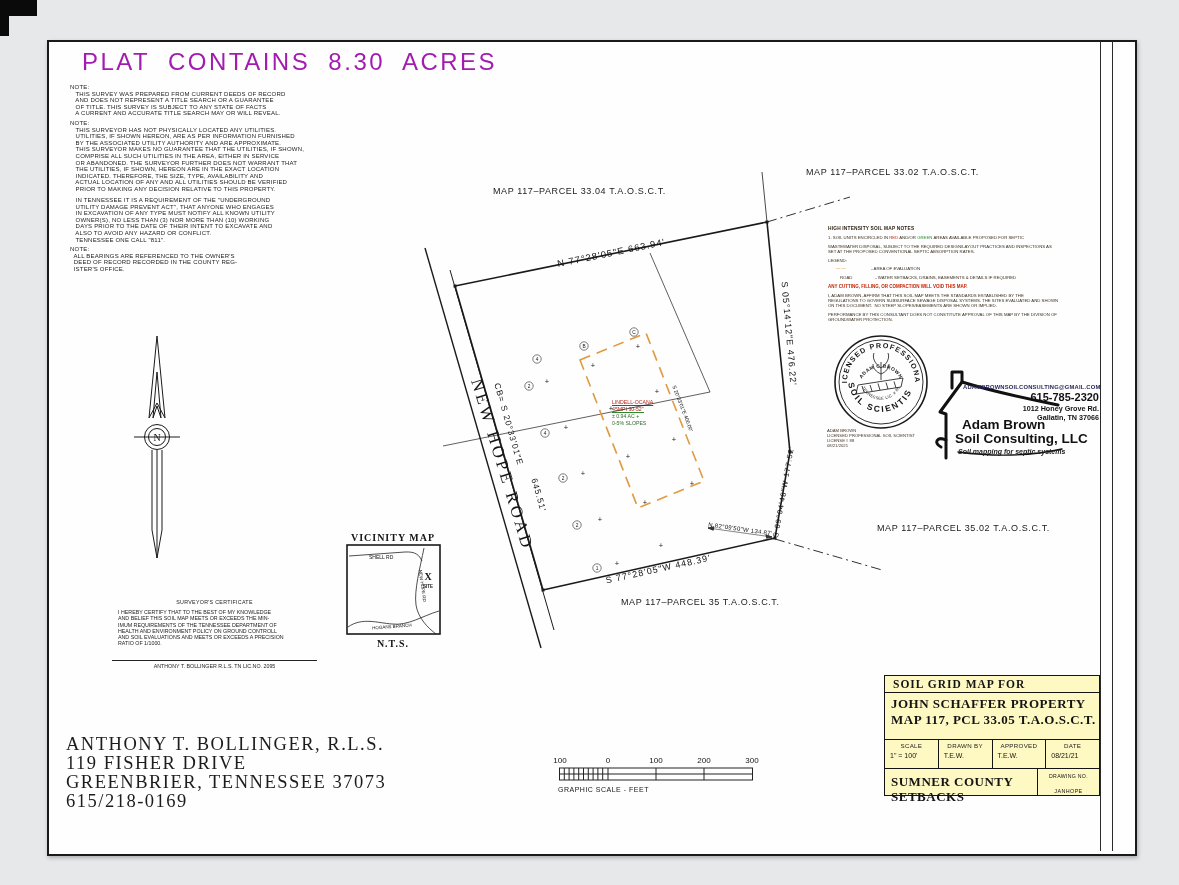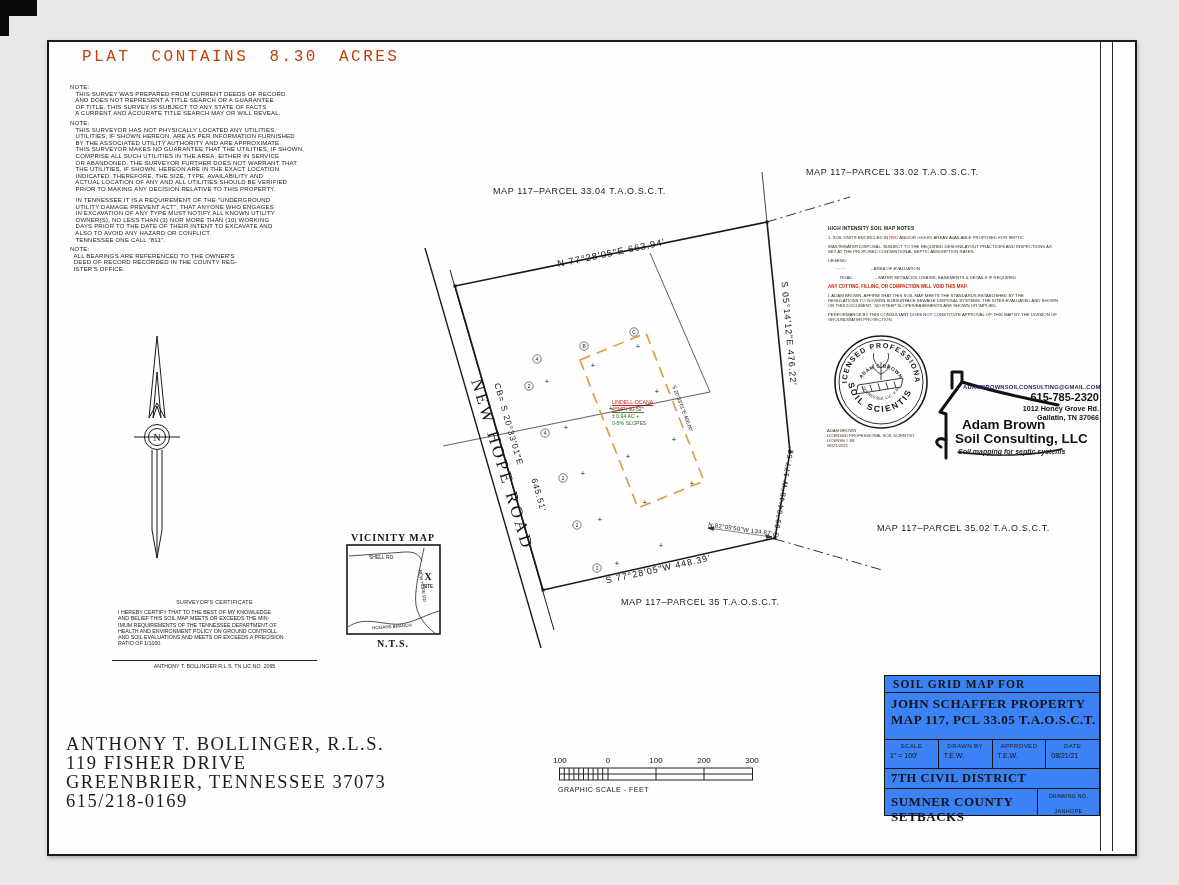--- a/index.html
+++ b/index.html
@@ -5,22 +5,22 @@
   html,body{margin:0;padding:0;}
   body{width:1179px;height:885px;background:#e6e8ea;position:relative;overflow:hidden;
        font-family:"Liberation Sans",sans-serif;color:#111;}
   .abs{position:absolute;}
   #sheet{left:47px;top:40px;width:1086px;height:812px;background:#fefefe;
          border:2px solid #1a1a1a;box-shadow:1px 2px 4px rgba(0,0,0,.25);}
   .corner-mark{background:#0a0a0a;}
   .vline{width:1px;background:#2a2a2a;}
   svg{position:absolute;left:0;top:0;pointer-events:none;}
   
-  #plat-title{left:82px;top:48px;font-family:Liberation Mono, monospace;font-size:16px;
-              letter-spacing:2.5px;word-spacing:9px;color:#c2410c;}
+  #plat-title{left:82px;top:48px;font-family:Liberation Sans, sans-serif;font-size:24px;
+              letter-spacing:2.5px;word-spacing:9px;color:#a21caf;}
   .notes{left:70px;width:300px;font-size:6px;line-height:6.6px;letter-spacing:.2px;
          white-space:pre;color:#222;}
   #cert{left:112px;top:599px;width:205px;font-size:5.3px;line-height:6.2px;color:#222;}
   #cert .t{text-align:center;margin-bottom:4px;letter-spacing:.3px;}
   #cert .b{white-space:pre;margin-left:6px;}
   #cert .sig{border-top:1px solid #222;margin-top:14px;padding-top:2px;text-align:center;}
   #addr{left:66px;top:735px;font-family:"Liberation Serif",serif;font-size:18.5px;
         line-height:19px;letter-spacing:1.5px;color:#1c1c1c;white-space:pre;}
   .adjoiner{font-size:9px;letter-spacing:.6px;color:#1a1a1a;white-space:nowrap;}
   #soil-label{left:612px;top:399px;font-size:5.2px;line-height:7px;white-space:nowrap;}
@@ -42,21 +42,21 @@
   .logo-t{position:absolute;font-weight:bold;color:#111;white-space:nowrap;}
   #logo-email{left:963px;top:384px;font-size:5.8px;color:#27275c;letter-spacing:.2px;}
   #logo-phone{right:80px;top:391px;font-size:11px;text-align:right;}
   #logo-a1{right:80px;top:404px;font-size:7.2px;text-align:right;}
   #logo-a2{right:80px;top:413px;font-size:7.2px;text-align:right;}
   #logo-n1{left:962px;top:417px;font-size:13.5px;}
   #logo-n2{left:955px;top:431px;font-size:13.5px;}
   #logo-tag{left:958px;top:448px;font-size:7px;font-style:italic;font-weight:bold;color:#222;}
   
   #tblock{left:884px;top:676px;width:216px;font-family:"Liberation Serif",serif;color:#141414;}
-  #tblock .box{border:1.5px solid #141414;background:#3b82f6;margin-top:-1.5px;box-sizing:border-box;}
+  #tblock .box{border:1.5px solid #141414;background:#fef9c3;margin-top:-1.5px;box-sizing:border-box;}
   #tblock .r1{height:19px;font-size:11.5px;font-weight:bold;padding:2px 0 0 8px;letter-spacing:1px;}
   #tblock .r2{height:48px;font-size:13px;font-weight:bold;padding:3px 0 0 6px;line-height:16px;letter-spacing:.5px;}
   #tblock .r3{height:31px;display:flex;font-family:"Liberation Sans",sans-serif;}
   #tblock .r3 .c{border-right:1.5px solid #141414;flex:1;padding-top:2px;text-align:center;}
   #tblock .r3 .c:last-child{border-right:none;}
   #tblock .r3 .lbl{font-size:6.2px;letter-spacing:.3px;color:#222;}
   #tblock .r3 .val{font-size:7px;margin-top:3px;text-align:left;padding-left:5px;}
   #tblock .r4{height:21px;font-size:12.5px;font-weight:bold;padding:2px 0 0 6px;letter-spacing:.5px;}
   #tblock .r5{height:28px;display:flex;}
   #tblock .r5 .left{width:146px;border-right:1.5px solid #141414;font-size:13px;font-weight:bold;
@@ -372,21 +372,20 @@
     </div>
     <div class="c">
       <div class="lbl">APPROVED</div>
       <div class="val">T.E.W.</div>
     </div>
     <div class="c">
       <div class="lbl">DATE</div>
       <div class="val">08/21/21</div>
     </div>
   </div>
-  <div class="box r4">7TH CIVIL DISTRICT</div>
   <div class="box r5">
     <div class="left">
       <div>SUMNER COUNTY</div>
       <div>SETBACKS</div>
     </div>
     <div class="right">
       <div class="lbl">DRAWING NO.</div>
       <div class="val">JANHOPE</div>
     </div>
   </div>

